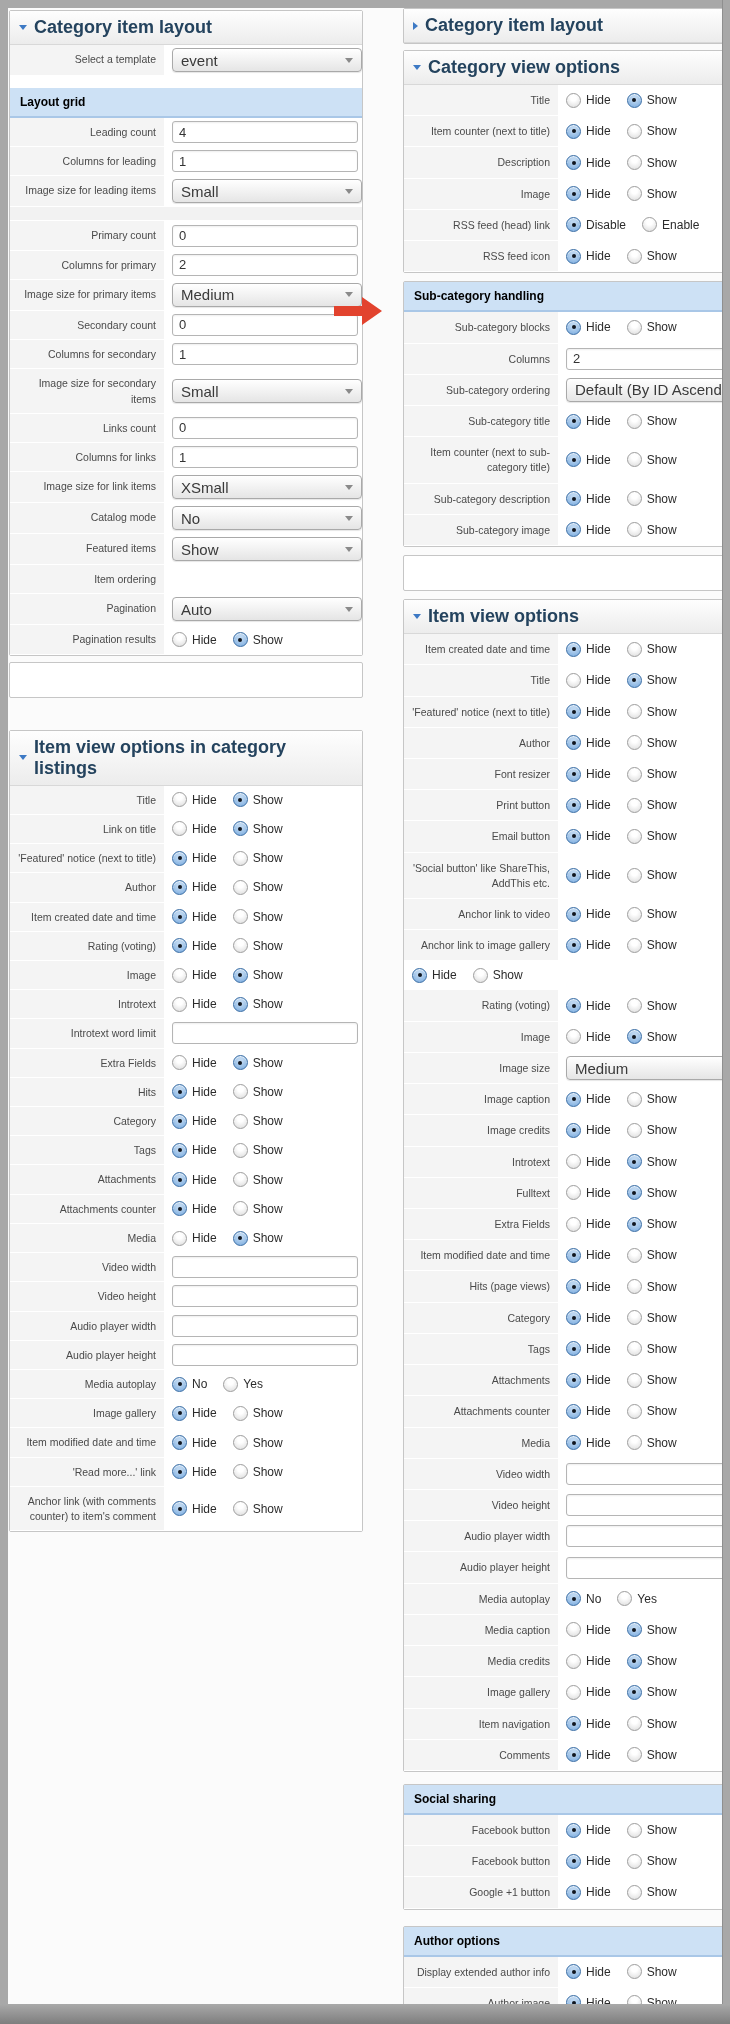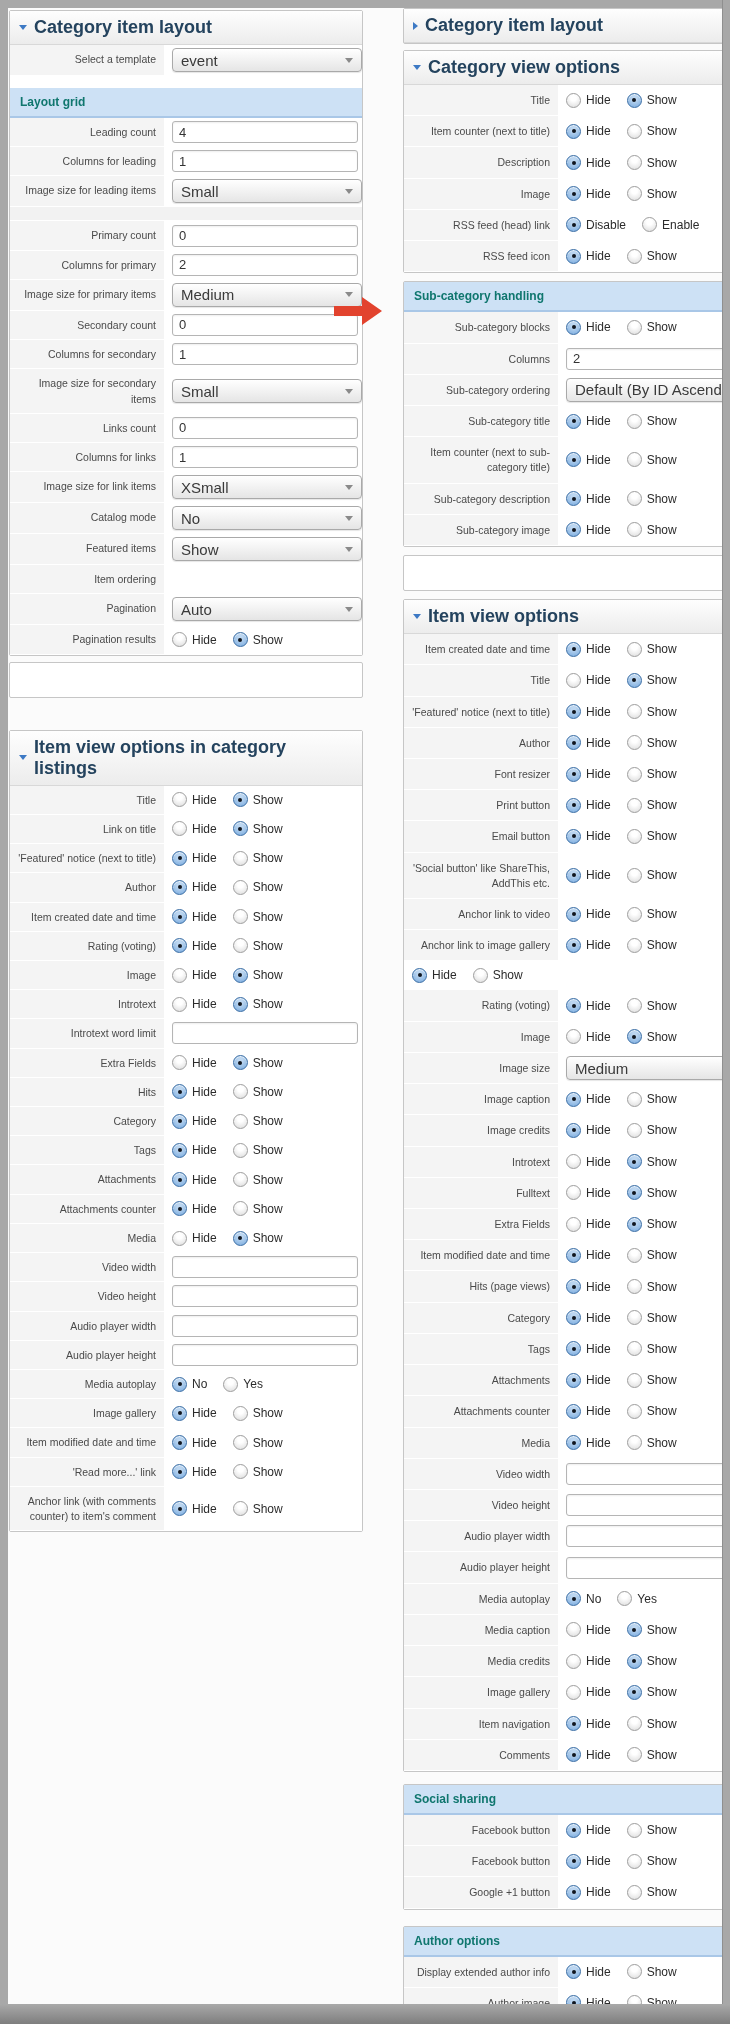--- a/index.html
+++ b/index.html
@@ -20,21 +20,21 @@
   [data-name="panel-empty-right"]{margin-top:8px !important;}
   [data-name="panel-item-view-options"]{margin-top:8px !important;}
   [data-name="panel-social-sharing"]{margin-top:12px !important;}
   [data-name="panel-author-options"]{margin-top:16px !important;}
   .panel.empty{height:34px;}
   .phead{display:flex;align-items:center;gap:7px;padding:6px 9px;background:linear-gradient(#fefefe,#ececec);border-bottom:1px solid #d8d8d8;}
   .ptitle{font-weight:bold;font-size:18px;color:#24435e;}
   .tri{display:inline-block;width:0;height:0;}
   .tri-down{border-left:4px solid transparent;border-right:4px solid transparent;border-top:5px solid #3d79c4;}
   .tri-right{border-top:4px solid transparent;border-bottom:4px solid transparent;border-left:5px solid #3d79c4;}
-  .sub{padding:7px 10px;background:#cde1f5;border-bottom:2px solid #a9c7e7;font-weight:bold;font-size:12px;color:#0f766e;}
+  .sub{padding:7px 10px;background:#cde1f5;border-bottom:2px solid #a9c7e7;font-weight:bold;font-size:12px;color:#000000;}
   .panel .sub:not(:first-child){margin-top:12px;}
   .row{display:flex;align-items:stretch;border-bottom:1px solid #fff;}
   .lbl{width:154px;box-sizing:border-box;background:#f4f4f4;text-align:right;padding:7px 8px 6px 4px;font-size:10.5px;color:#4a4a4a;line-height:1.45;flex:none;}
   .ctl{flex:1;display:flex;align-items:center;gap:16px;padding:3px 0 3px 8px;min-height:22px;}
   .spacer{height:13px;background:#f2f2f2;border-bottom:1px solid #fff;}
   .txt{width:186px;height:22px;box-sizing:border-box;border:1px solid #b5b5b5;border-radius:3px;padding:0 6px;font-size:13px;color:#333;box-shadow:inset 0 1px 2px rgba(0,0,0,.07);font-family:"Liberation Sans", sans-serif;background:#fff;}
   .select{width:190px;height:24px;box-sizing:border-box;border:1px solid #a9a9a9;border-radius:4px;background:linear-gradient(#fff,#e5e5e5);display:flex;align-items:center;justify-content:space-between;padding:0 8px;box-shadow:0 1px 1px rgba(0,0,0,.1);cursor:default;}
   .selval{font-size:15px;color:#3a3a3a;white-space:nowrap;overflow:hidden;}
   .selarrow{width:0;height:0;border-left:4px solid transparent;border-right:4px solid transparent;border-top:5px solid #8a8a8a;flex:none;margin-left:6px;}
   .col[data-col="right"] .txt{width:184px;}

